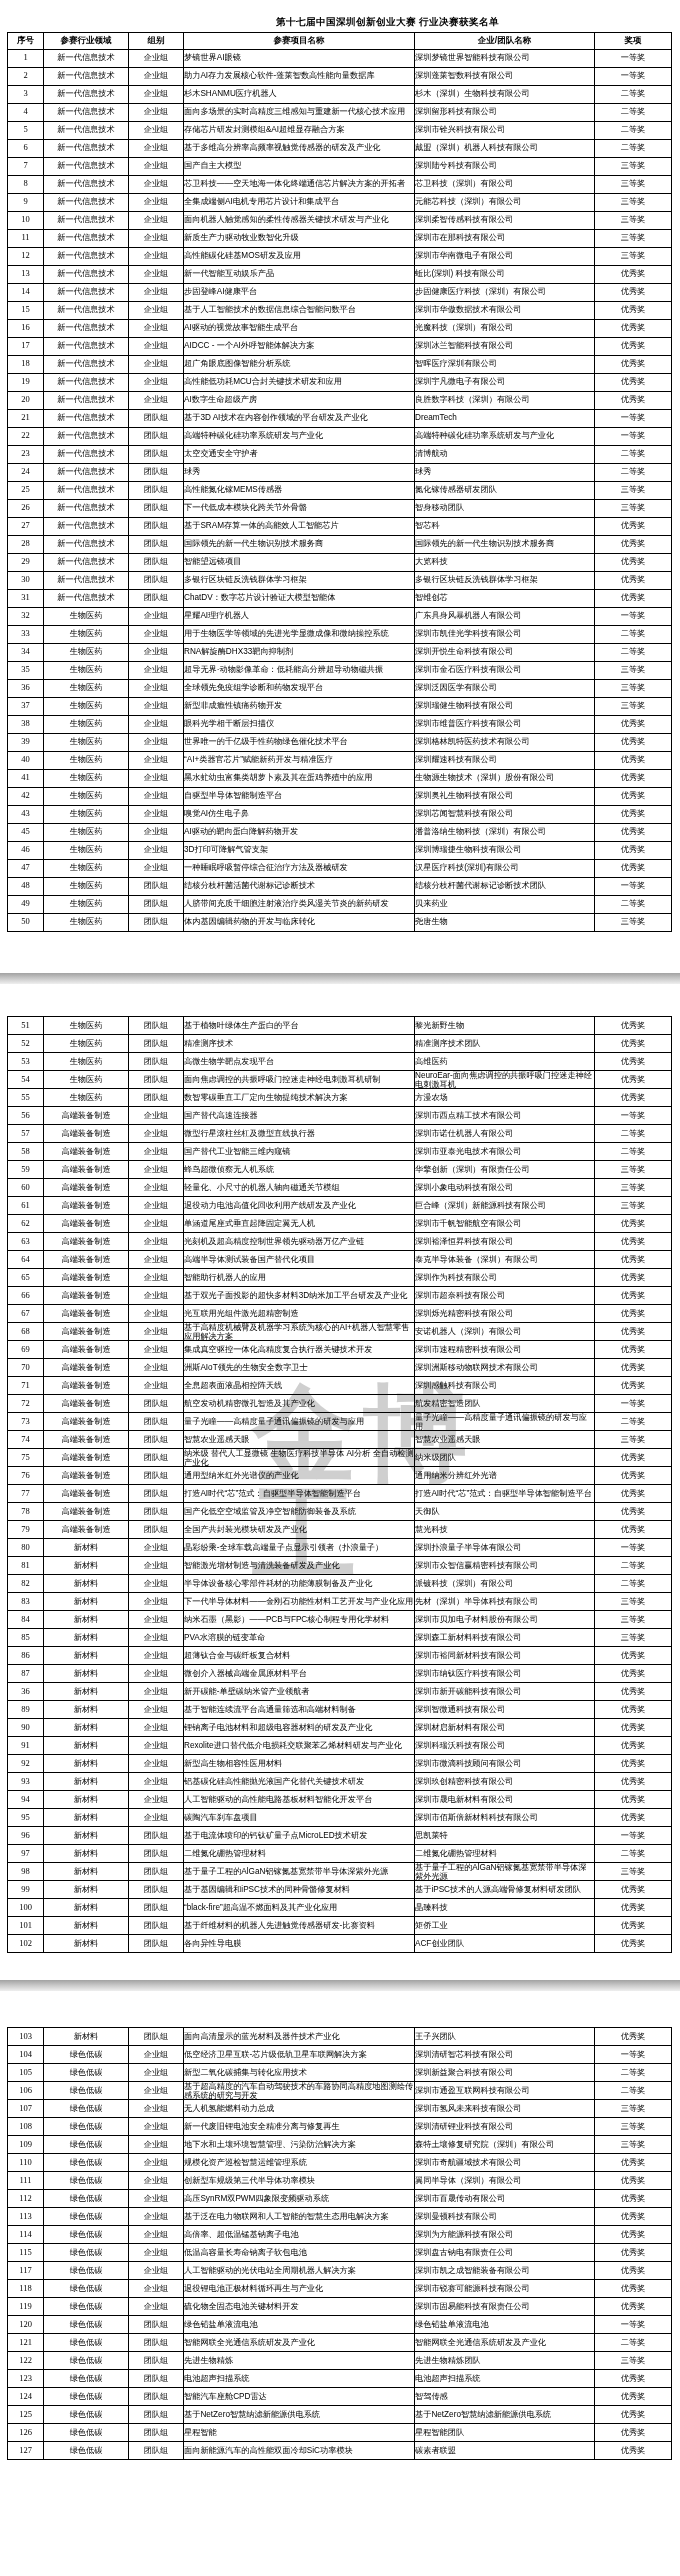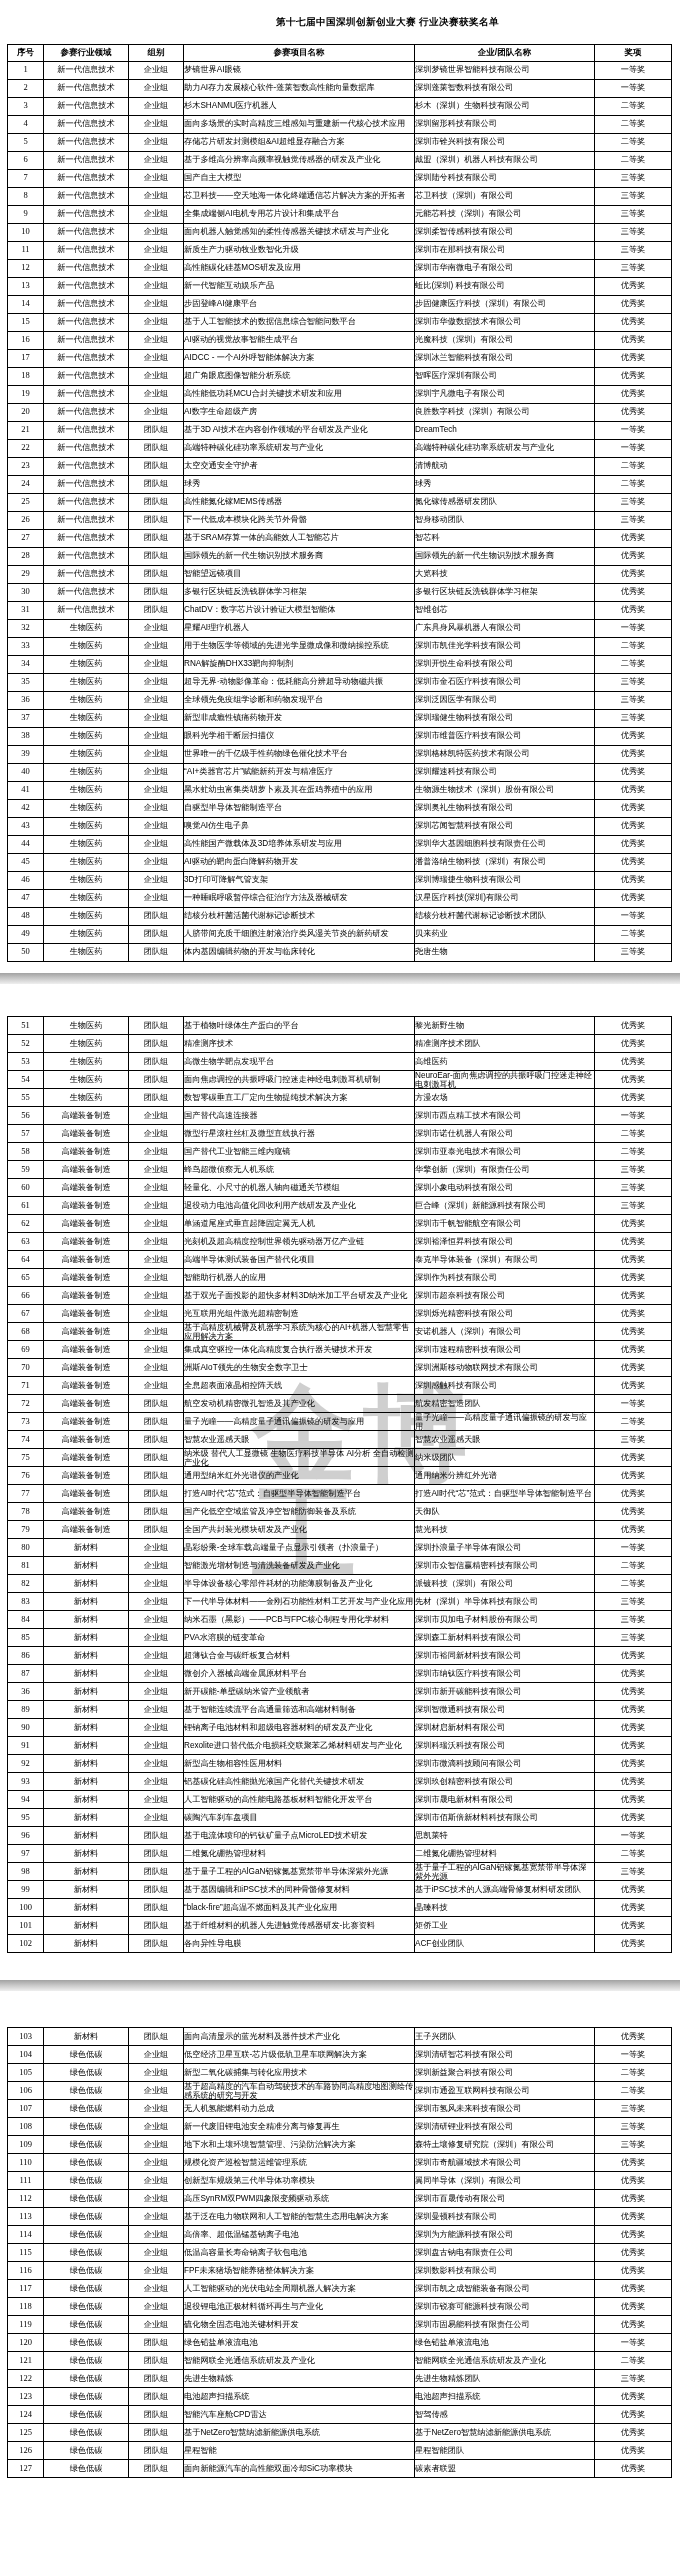--- a/index.html
+++ b/index.html
@@ -42,21 +42,21 @@
 </style>
 </head>
 <body>
 
 <div class="canvas">
 
   <div class="watermark">金博工</div>
 
   <div class="doc-title">第十七届中国深圳创新创业大赛 行业决赛获奖名单</div>
 
-  <table class="awards" style="top:44px">
+  <table class="awards" style="top:32px">
     <colgroup>
       <col class="w-no">
         <col class="w-field">
         <col class="w-group">
       <col class="w-project">
         <col class="w-team">
         <col class="w-award">
     </colgroup>
     <thead>
       <tr>
@@ -924,40 +924,20 @@
           </td>
           <td class="c4">
             <div class="clip">深圳芯闻智慧科技有限公司</div>
           </td>
           <td class="c5">
             <div class="clip">优秀奖</div>
           </td>
         </tr>
         <tr>
           <td class="c0">
-            <div class="clip">44</div>
-          </td>
-          <td class="c1">
-            <div class="clip">生物医药</div>
-          </td>
-          <td class="c2">
-            <div class="clip">企业组</div>
-          </td>
-          <td class="c3">
-            <div class="clip">高性能国产微载体及3D培养体系研发与应用</div>
-          </td>
-          <td class="c4">
-            <div class="clip">深圳华大基因细胞科技有限责任公司</div>
-          </td>
-          <td class="c5">
-            <div class="clip">优秀奖</div>
-          </td>
-        </tr>
-        <tr>
-          <td class="c0">
             <div class="clip">45</div>
           </td>
           <td class="c1">
             <div class="clip">生物医药</div>
           </td>
           <td class="c2">
             <div class="clip">企业组</div>
           </td>
           <td class="c3">
             <div class="clip">AI驱动的靶向蛋白降解药物开发</div>
@@ -2394,40 +2374,20 @@
           </td>
           <td class="c4">
             <div class="clip">深圳盘古钠电有限责任公司</div>
           </td>
           <td class="c5">
             <div class="clip">优秀奖</div>
           </td>
         </tr>
         <tr>
           <td class="c0">
-            <div class="clip">116</div>
-          </td>
-          <td class="c1">
-            <div class="clip">绿色低碳</div>
-          </td>
-          <td class="c2">
-            <div class="clip">企业组</div>
-          </td>
-          <td class="c3">
-            <div class="clip">FPF未来猪场智能养猪整体解决方案</div>
-          </td>
-          <td class="c4">
-            <div class="clip">深圳数影科技有限公司</div>
-          </td>
-          <td class="c5">
-            <div class="clip">优秀奖</div>
-          </td>
-        </tr>
-        <tr>
-          <td class="c0">
             <div class="clip">117</div>
           </td>
           <td class="c1">
             <div class="clip">绿色低碳</div>
           </td>
           <td class="c2">
             <div class="clip">企业组</div>
           </td>
           <td class="c3">
             <div class="clip">人工智能驱动的光伏电站全周期机器人解决方案</div>

